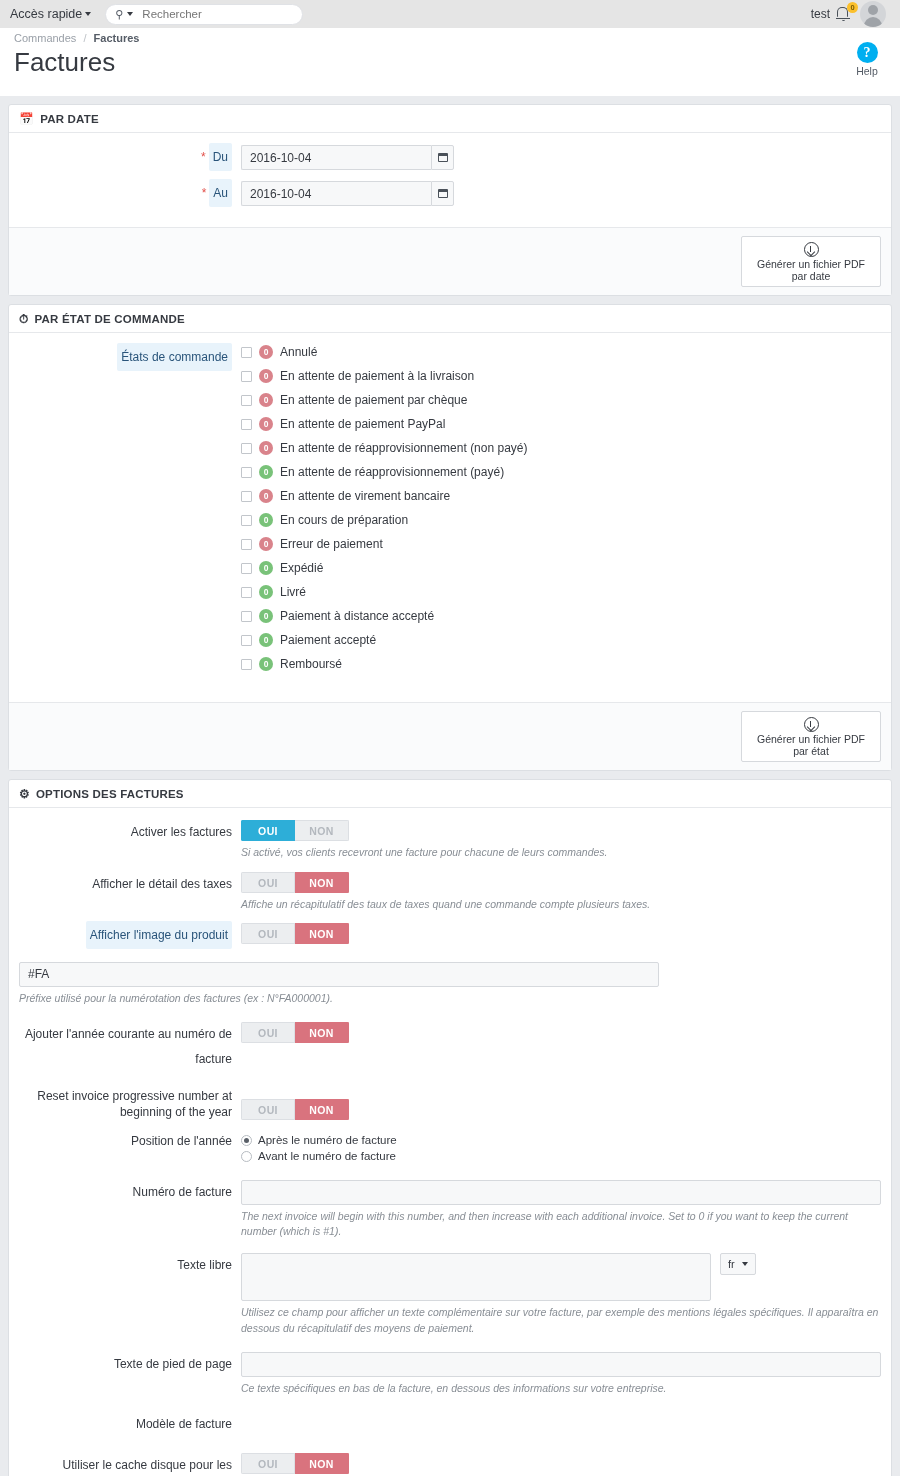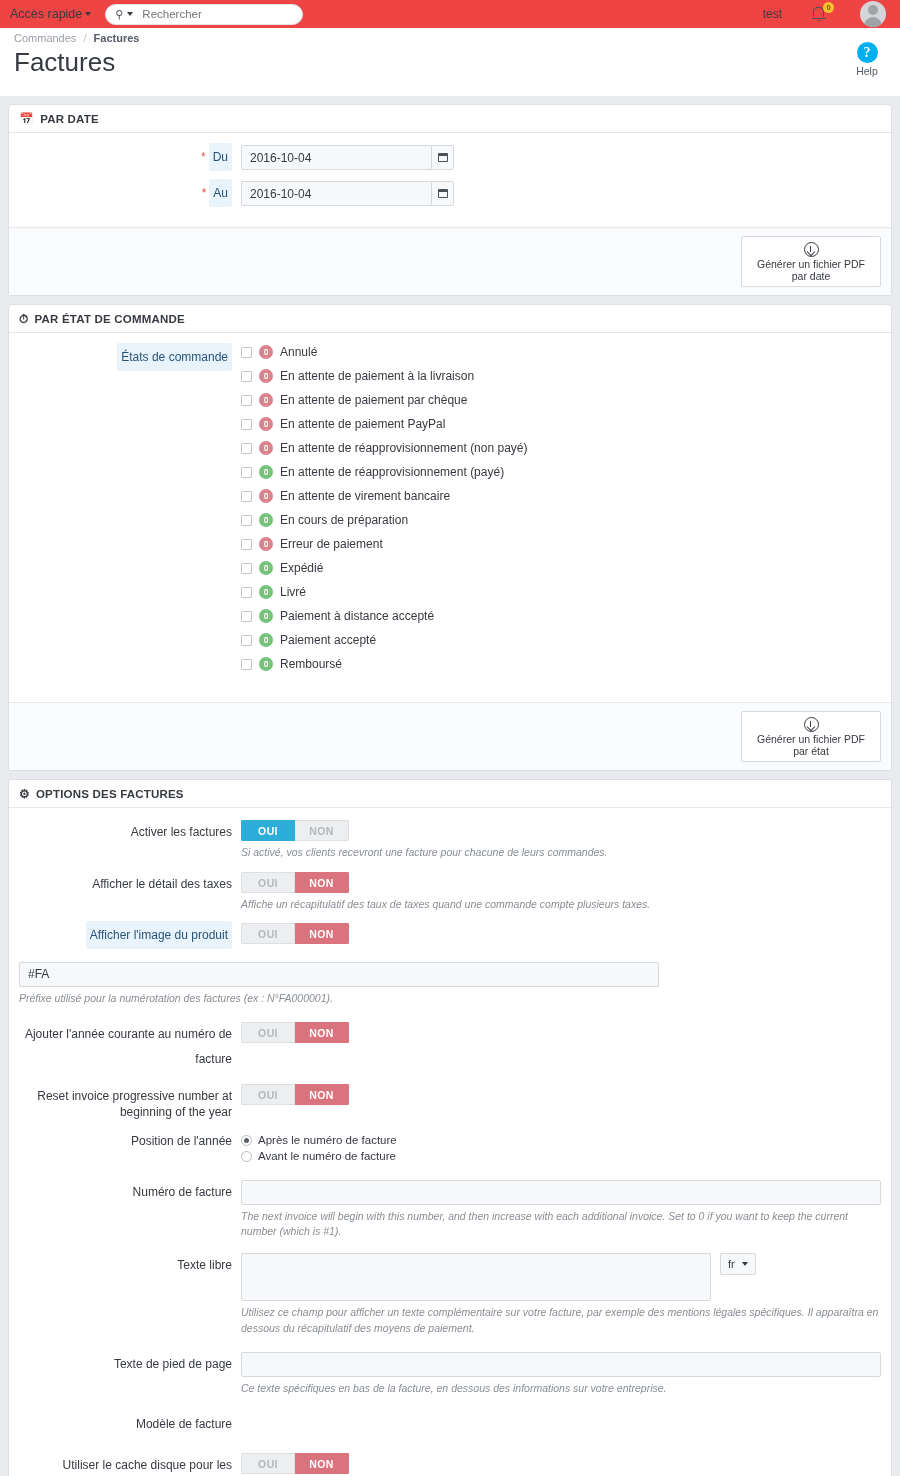--- a/index.html
+++ b/index.html
@@ -8,21 +8,21 @@
     width: 900px; height: 1476px;
     background: #ffffff;
     font-family: "Liberation Sans", sans-serif;
     font-size: 12px;
     color: #363a41;
     overflow: hidden;
   }
   
   .topnav {
     height: 28px;
-    background: #ef4444;
+    background: #e5e5e5;
     display: flex;
     align-items: center;
     padding: 0 10px;
     position: relative;
   }
   .quick-access {
     font-size: 12.5px;
     color: #363a41;
     margin-right: 14px;
     white-space: nowrap;
@@ -59,21 +59,21 @@
     font-family: "Liberation Sans", sans-serif;
     font-size: 11.5px;
     color: #9aa0a8;
     width: 100%;
     margin-left: 7px;
   }
   .topnav-right {
     margin-left: auto;
     display: flex;
     align-items: center;
-    gap: 29px;
+    gap: 5px;
     padding-right: 4px;
   }
   .user-name { font-size: 12px; color: #363a41; }
   .bell-wrap { position: relative; width: 20px; height: 20px; cursor: pointer; }
   .bell {
     position: absolute; left: 2px; top: 3px;
     width: 11px; height: 10px;
     border: 1.4px solid #4a5159;
     border-radius: 5px 5px 1px 1px;
     border-bottom: none;
@@ -614,21 +614,21 @@
       <div class="frow" style="margin-top:16px;">
         <div class="flabel">Ajouter l'année courante au numéro de facture</div>
         <div class="fctrl">
           <div class="switch">
             <div class="sw-seg">OUI</div>
             <div class="sw-seg on-no">NON</div>
           </div>
         </div>
       </div>
 
-      <div class="frow" style="margin-top:12px;">
+      <div class="frow" style="margin-top:12px;align-items:flex-end;">
         <div class="flabel multiline">Reset invoice progressive number at beginning of the year</div>
         <div class="fctrl">
           <div class="switch">
             <div class="sw-seg">OUI</div>
             <div class="sw-seg on-no">NON</div>
           </div>
         </div>
       </div>
 
       <div class="frow" style="margin-top:14px;">

